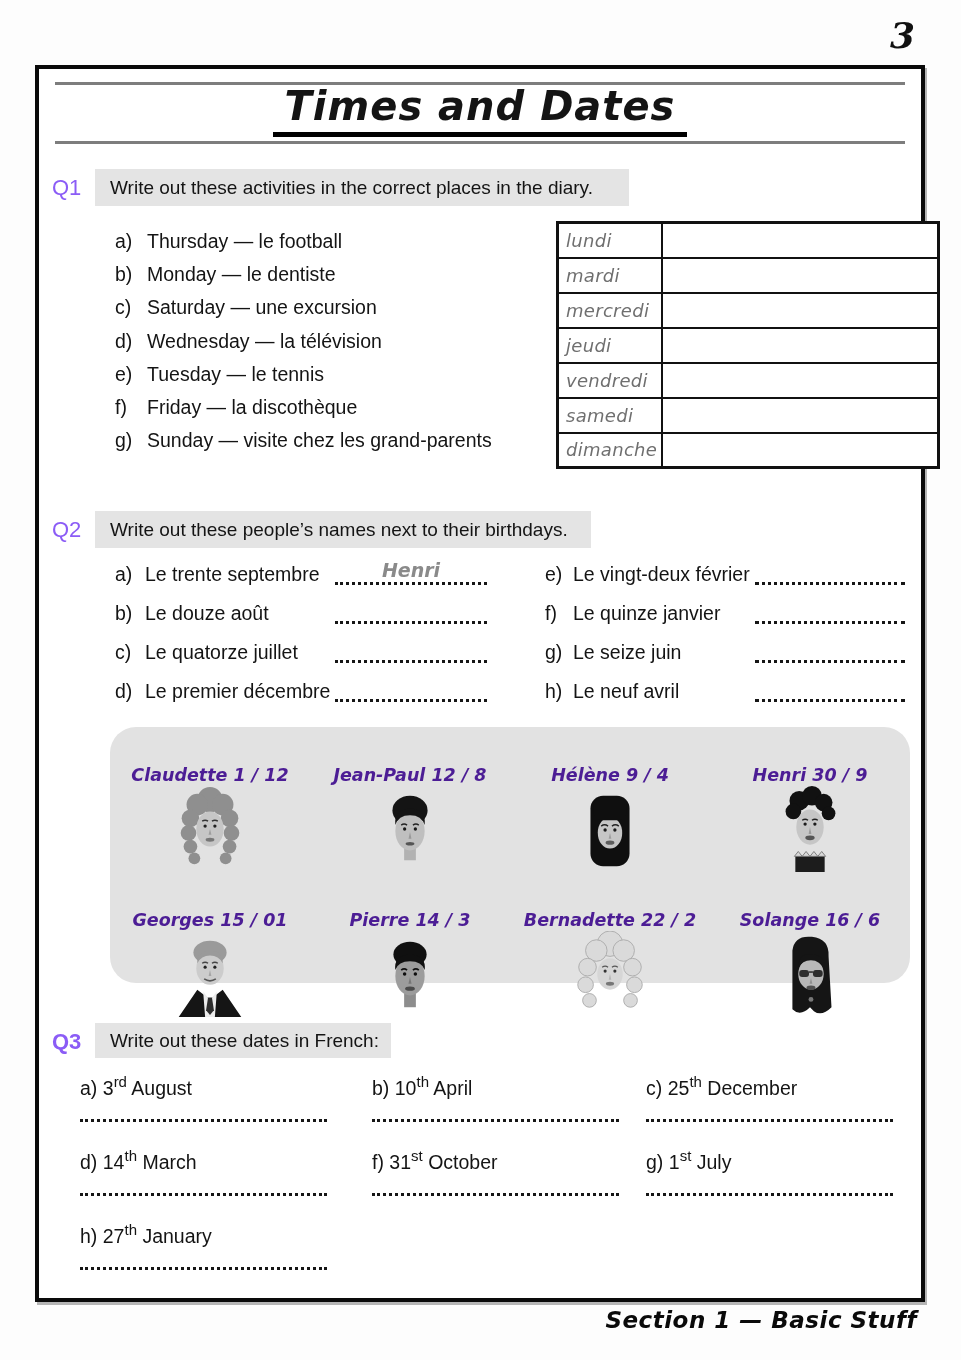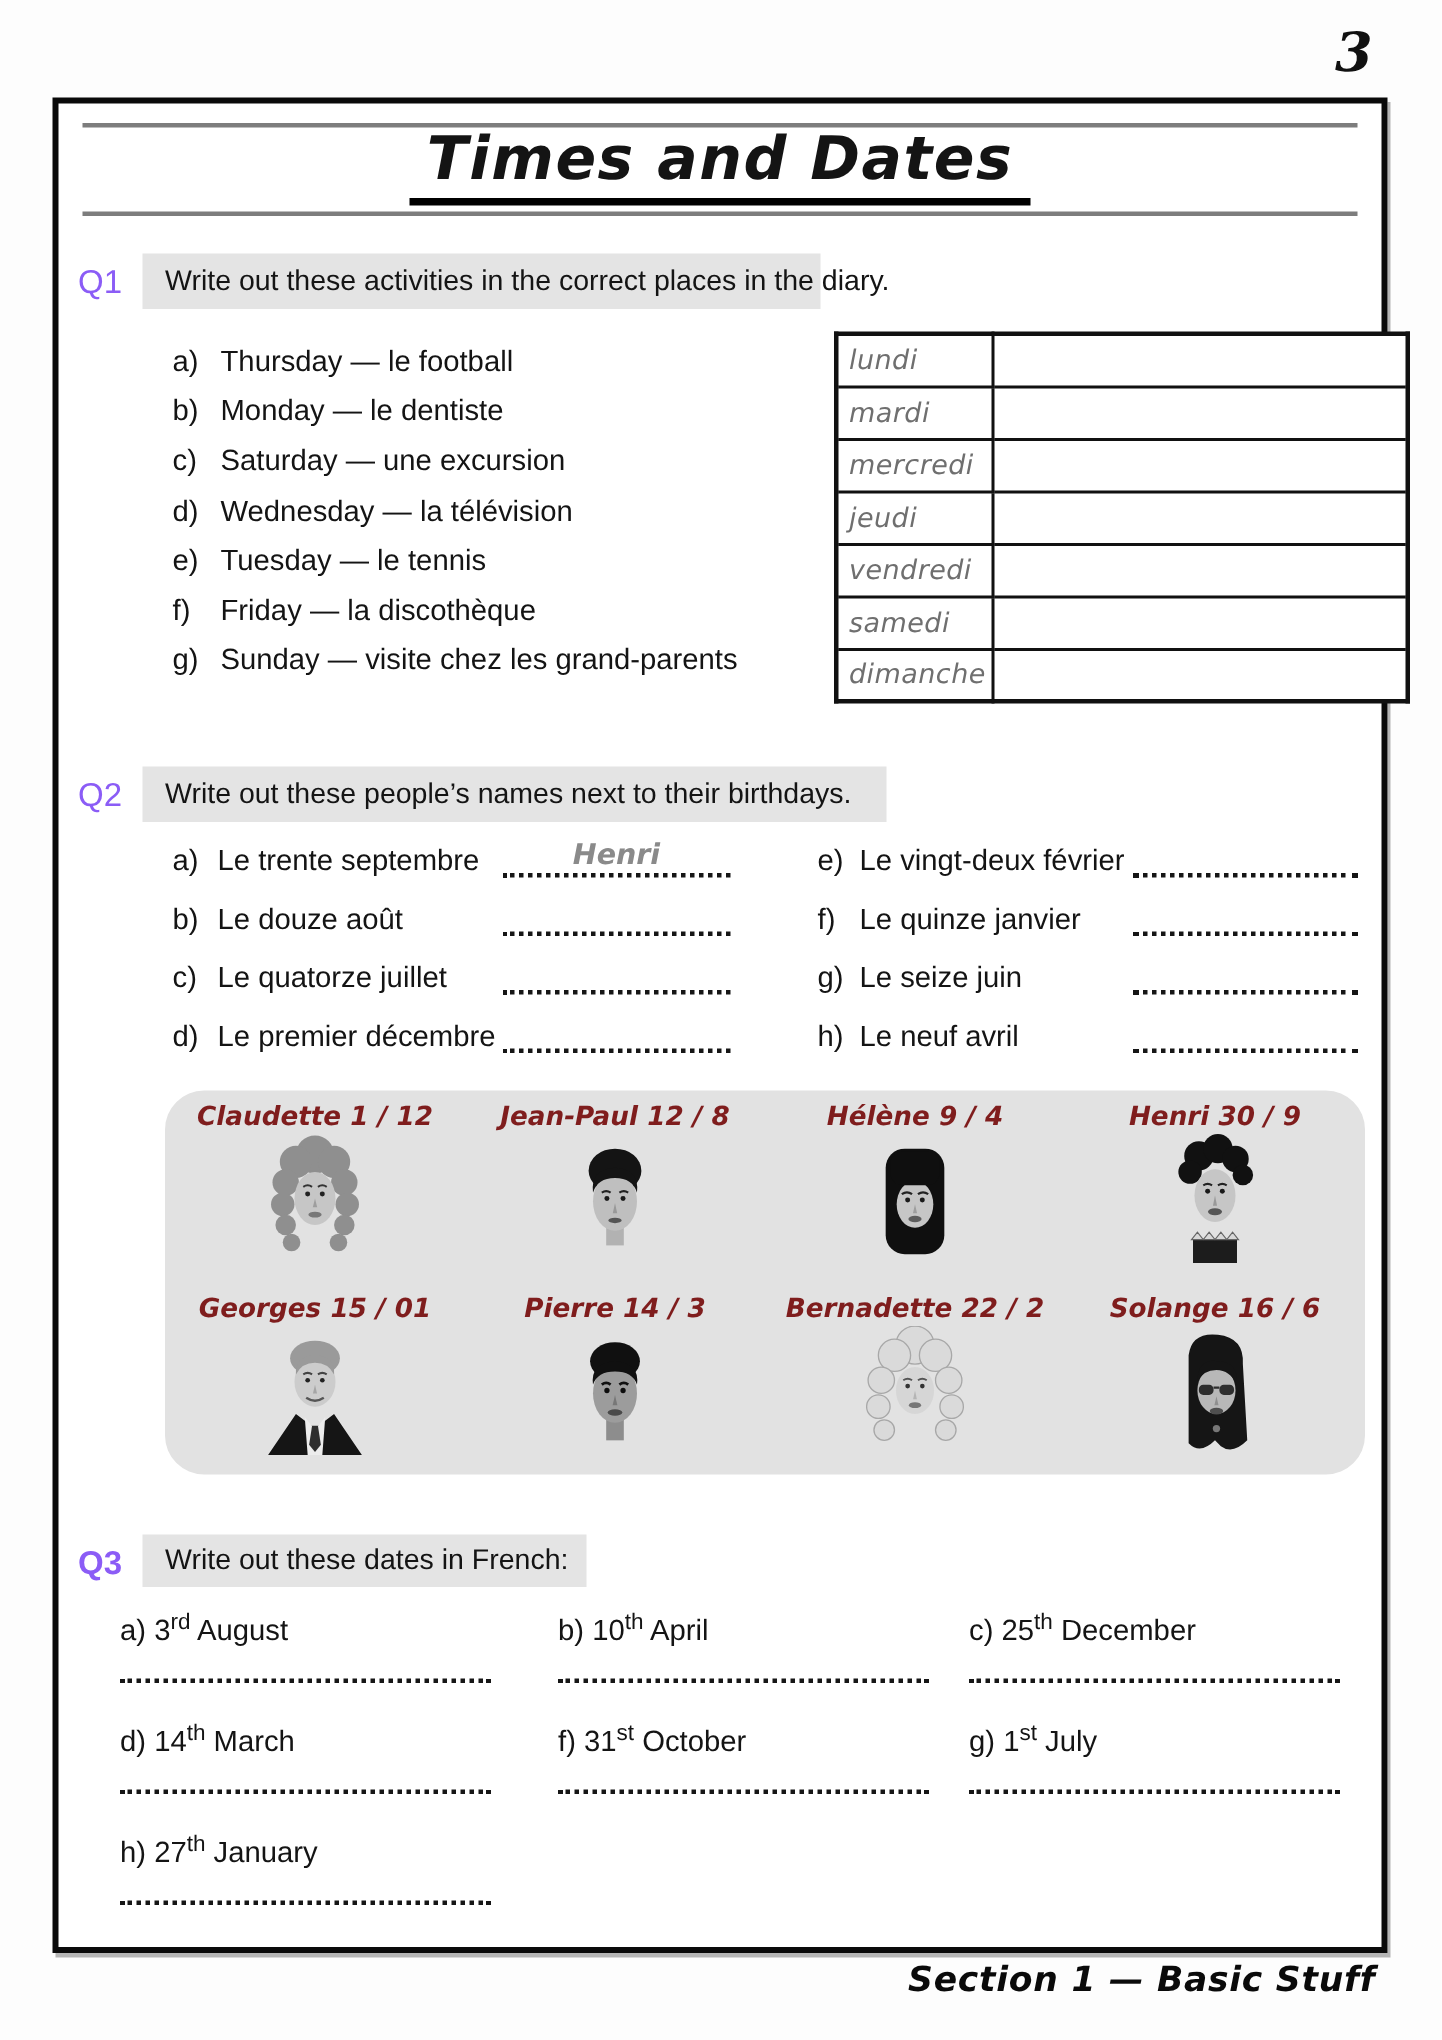--- a/index.html
+++ b/index.html
@@ -16,21 +16,21 @@
   .rule.r1 { top:13px; } .rule.r2 { top:72px; }
 
   .title-wrap { position:absolute; top:14px; left:0; right:0; text-align:center; }
   .title { display:inline-block; font:italic bold 40px "DejaVu Sans", sans-serif;
            letter-spacing:1px; border-bottom:5px solid #000; padding:0 12px 3px; }
 
   .qlabel { position:absolute; font-size:22px; color:#8b5cf6; }
   .qbox { position:absolute; background:#e4e4e4; font-size:19px; display:flex;
           align-items:center; padding:0 15px; white-space:nowrap; }
   #q1-label { left:13px; top:106px; }
-  #q1-box   { left:56px; top:100px; width:452px; height:37px; }
+  #q1-box   { left:56px; top:100px; width:534px; height:37px; }
 
   .activities { position:absolute; left:76px; top:156px; }
   .act-row { display:flex; height:33.2px; align-items:center; font-size:19.5px; }
   .act-letter { width:32px; }
 
   .diary { position:absolute; left:517px; top:152px; width:384px;
            border-collapse:collapse; border:3px solid #111; }
   .diary td { border:2px solid #111; height:35px; }
   .diary td.day { width:88px; font:italic 18px "DejaVu Sans", sans-serif;
                   color:#6f6f6f; padding-left:7px; letter-spacing:0.3px; }
@@ -50,21 +50,21 @@
   .q2row .slot { position:absolute; bottom:9px; border-bottom:3px dotted #161616; }
   #q2-left  .slot { left:220px; right:0; }
   #q2-right .slot { left:210px; right:0; }
   .answer { position:absolute; left:220px; width:152px; bottom:13px; text-align:center;
             font:italic bold 19px "DejaVu Sans", sans-serif; color:#8a8a8a; line-height:22px; }
 
   #portraits { position:absolute; left:71px; top:658px; width:800px; height:256px;
                background:#e2e2e2; border-radius:26px; display:grid;
                grid-template-columns:repeat(4,1fr); grid-template-rows:1fr 1fr; }
   .person { display:flex; flex-direction:column; align-items:center; padding-top:8px; }
-  .caption { font:italic bold 17.5px "DejaVu Sans", sans-serif; color:#7f1d1d; white-space:nowrap; }
+  .caption { font:italic bold 17.5px "DejaVu Sans", sans-serif; color:#4c1d95; white-space:nowrap;margin-top:30px; }
   .face { height:86px; width:82px; margin-top:1px; }
 
   #q3-label { left:13px; top:960px;font-weight:bold; }
   #q3-box   { left:56px; top:954px; width:296px; height:35px; }
   #q3-grid  { position:absolute; left:41px; top:1004px; display:grid;
               grid-template-columns:292px 274px 264px; grid-auto-rows:74px; }
   .dlabel { font-size:19.5px; }
   .dlabel sup { font-size:15px; }
   .dotline { margin-top:19px; width:247px; border-bottom:3px dotted #161616; height:0; }
 

